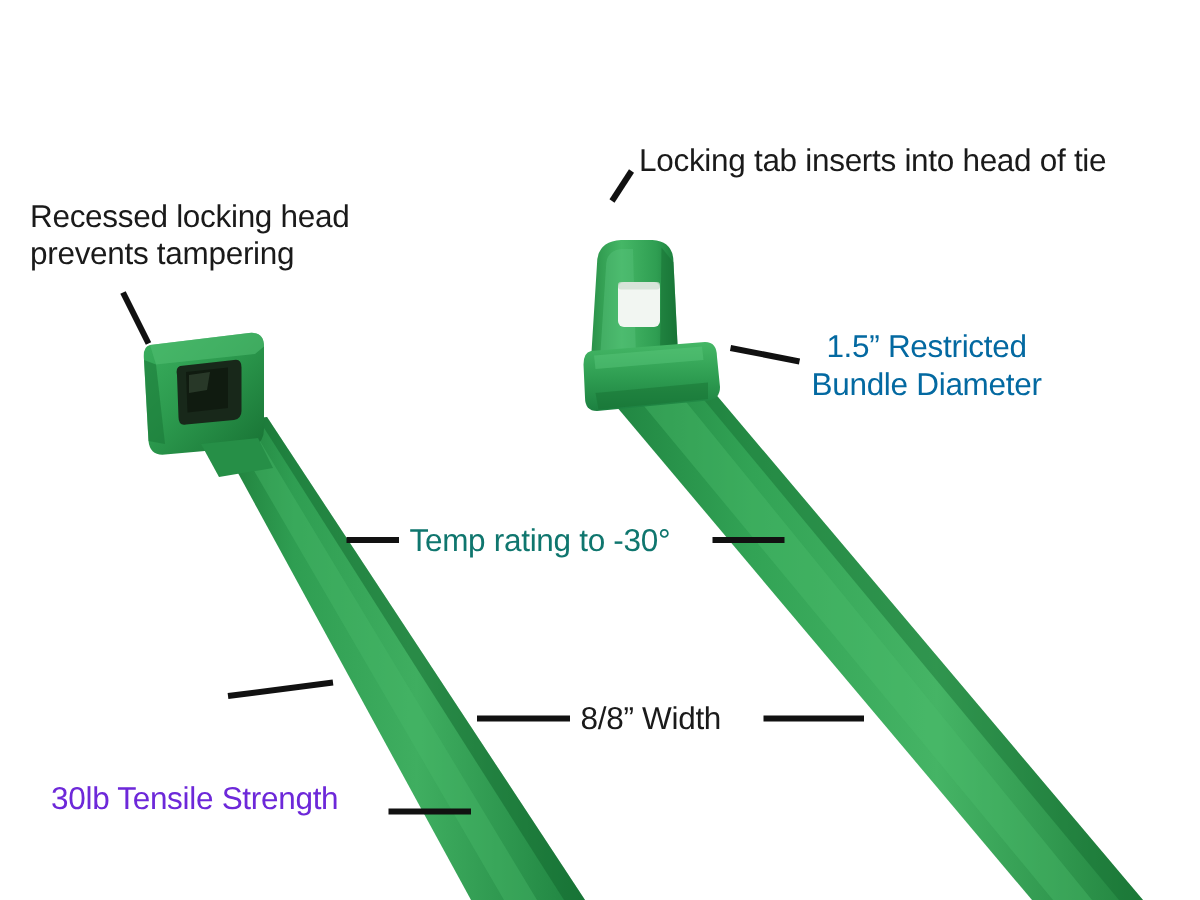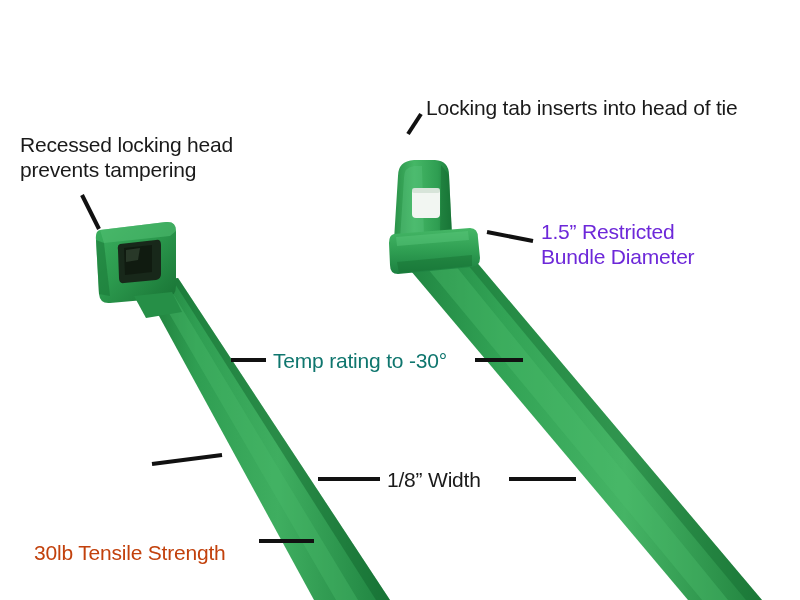--- a/index.html
+++ b/index.html
@@ -125,19 +125,19 @@
         <line x1="152" y1="464" x2="222" y2="455"></line>
         <line x1="318" y1="479" x2="380" y2="479"></line>
         <line x1="509" y1="479" x2="576" y2="479"></line>
         <line x1="259" y1="541" x2="314" y2="541"></line>
       </g>
   </svg>
 
   <div class="annotation" id="ann-locking-tab" style="left: 426px; top: 95px; color: rgb(26, 26, 26);">Locking tab inserts into head of tie</div>
   <div class="annotation" id="ann-recessed-head" style="left: 20px; top: 132px; color: rgb(26, 26, 26);">Recessed locking head
 prevents tampering</div>
-  <div class="annotation" id="ann-bundle-diameter" style="left: 541px; top: 219px; color: #6d28d9;">1.5” Restricted
+  <div class="annotation" id="ann-bundle-diameter" style="left: 541px; top: 219px; color: #0369a1; text-align: center;">1.5” Restricted
 Bundle Diameter</div>
   <div class="annotation" id="ann-temp-rating" style="left: 273px; top: 348px; color: #0f766e;">Temp rating to -30°</div>
-  <div class="annotation" id="ann-width" style="left: 387px; top: 467px; color: rgb(26, 26, 26);">1/8” Width</div>
-  <div class="annotation" id="ann-tensile-strength" style="left: 34px; top: 540px; color: #c2410c;">30lb Tensile Strength</div>
+  <div class="annotation" id="ann-width" style="left: 387px; top: 467px; color: rgb(26, 26, 26);">8/8” Width</div>
+  <div class="annotation" id="ann-tensile-strength" style="left: 34px; top: 520px; color: #6d28d9;">30lb Tensile Strength</div>
 
 </div>
 
 </body></html>

